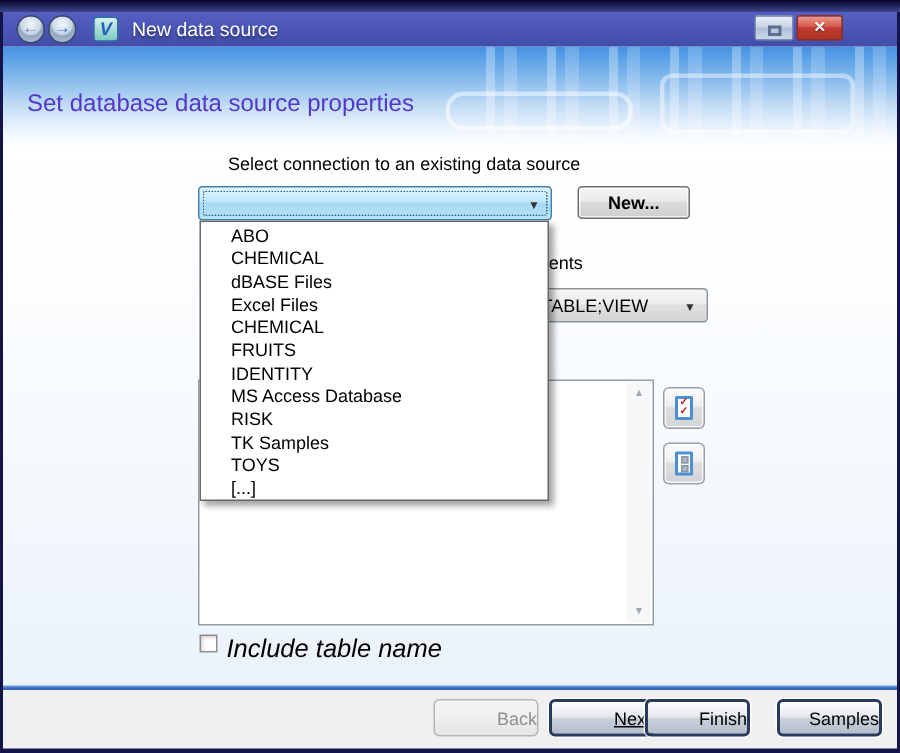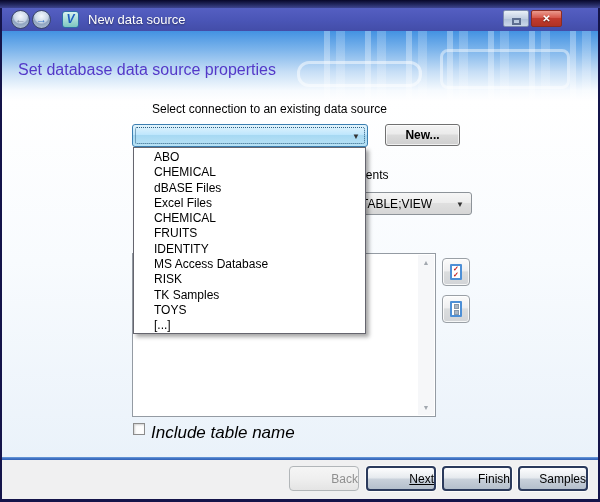--- a/index.html
+++ b/index.html
@@ -100,21 +100,21 @@
   .sep { position:absolute; left:2px; right:2px; top:457px; height:3px;
          background:linear-gradient(180deg,#6fa0dc 0%,#3a6cc0 60%,#3565b8 100%); }
   .footer { position:absolute; left:2px; right:2px; top:460px; height:39px; background:#f0f0f1; }
   .fbtn { position:absolute; top:6px; width:70px; height:25px; border-radius:4px; font-size:12px; text-align:right;
           line-height:22px; color:#000; border:2px solid #2b3a5c;
           background:linear-gradient(180deg,#fdfdfe 0%,#e7ebef 45%,#c8d0da 55%,#b4bfcc 100%);
           box-shadow:0 0 0 1px rgba(255,255,255,.8); }
   .fbtn.back { left:287px; border:1px solid #b2b6b9; color:#8f8f8f; line-height:24px;
                background:linear-gradient(180deg,#f5f5f5 0%,#efefef 50%,#e4e4e4 100%); box-shadow:none; }
   .fbtn.next   { left:364px;text-decoration:underline; }
-  .fbtn.finish { left:440px; }
+  .fbtn.finish { left:428px; }
   .fbtn.cancel { left:516px; }
 </style>
 </head>
 <body>
 
 <div class="window">
 
   <div class="frame-top"></div>
   <div class="frame-left"></div>
   <div class="frame-right"></div>

